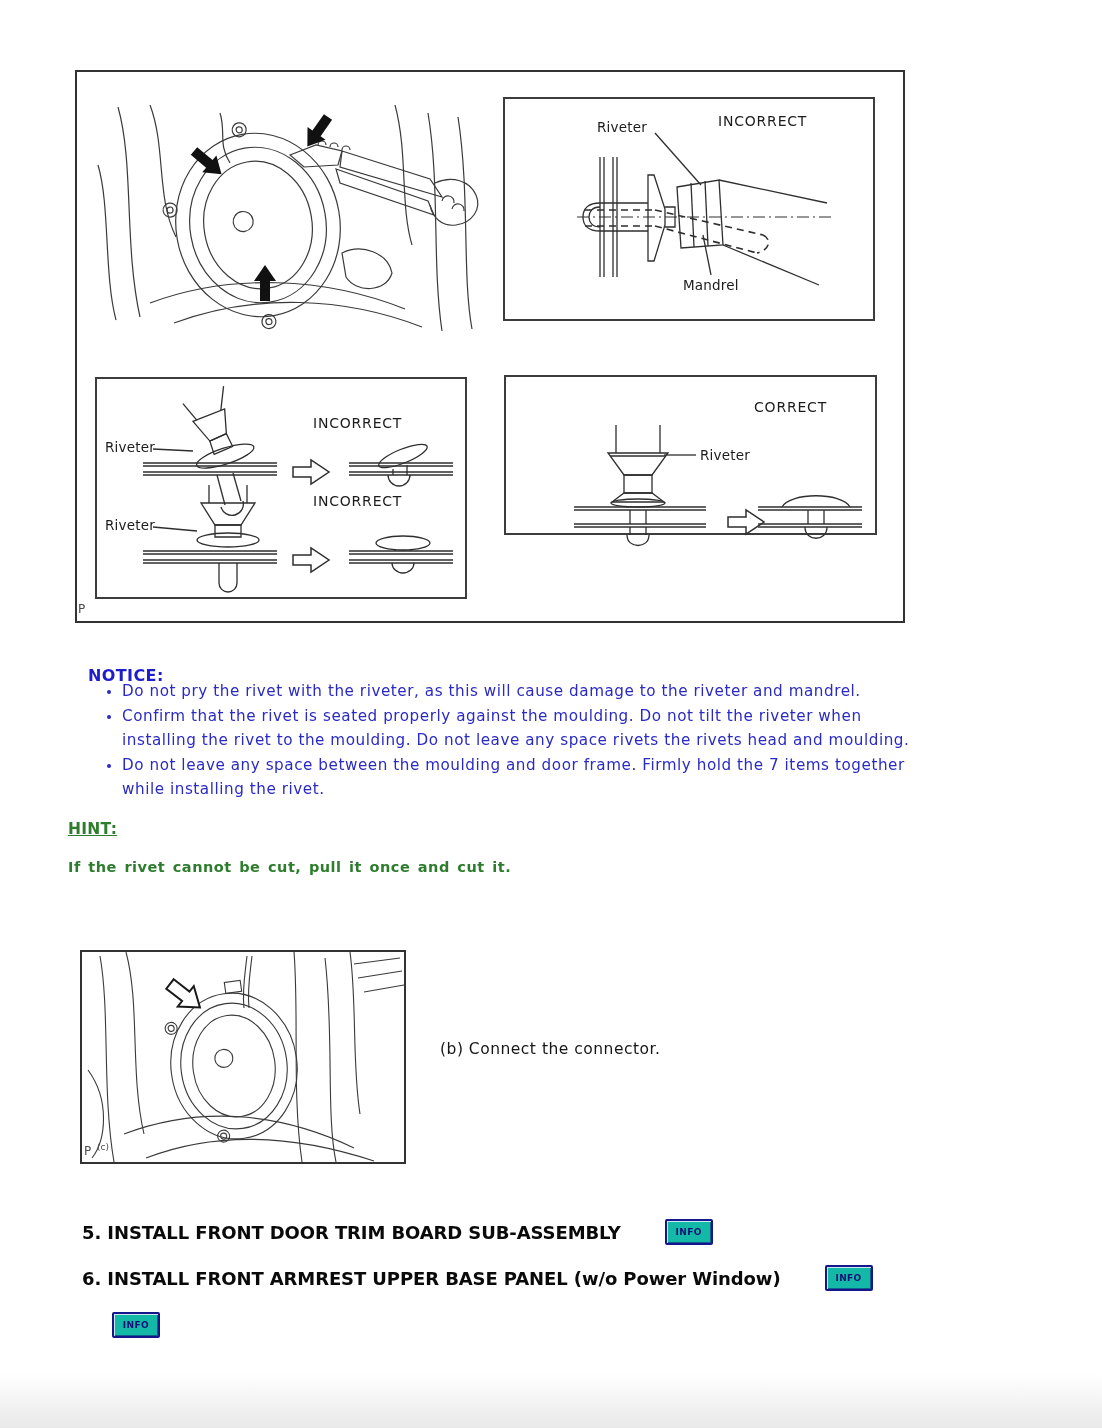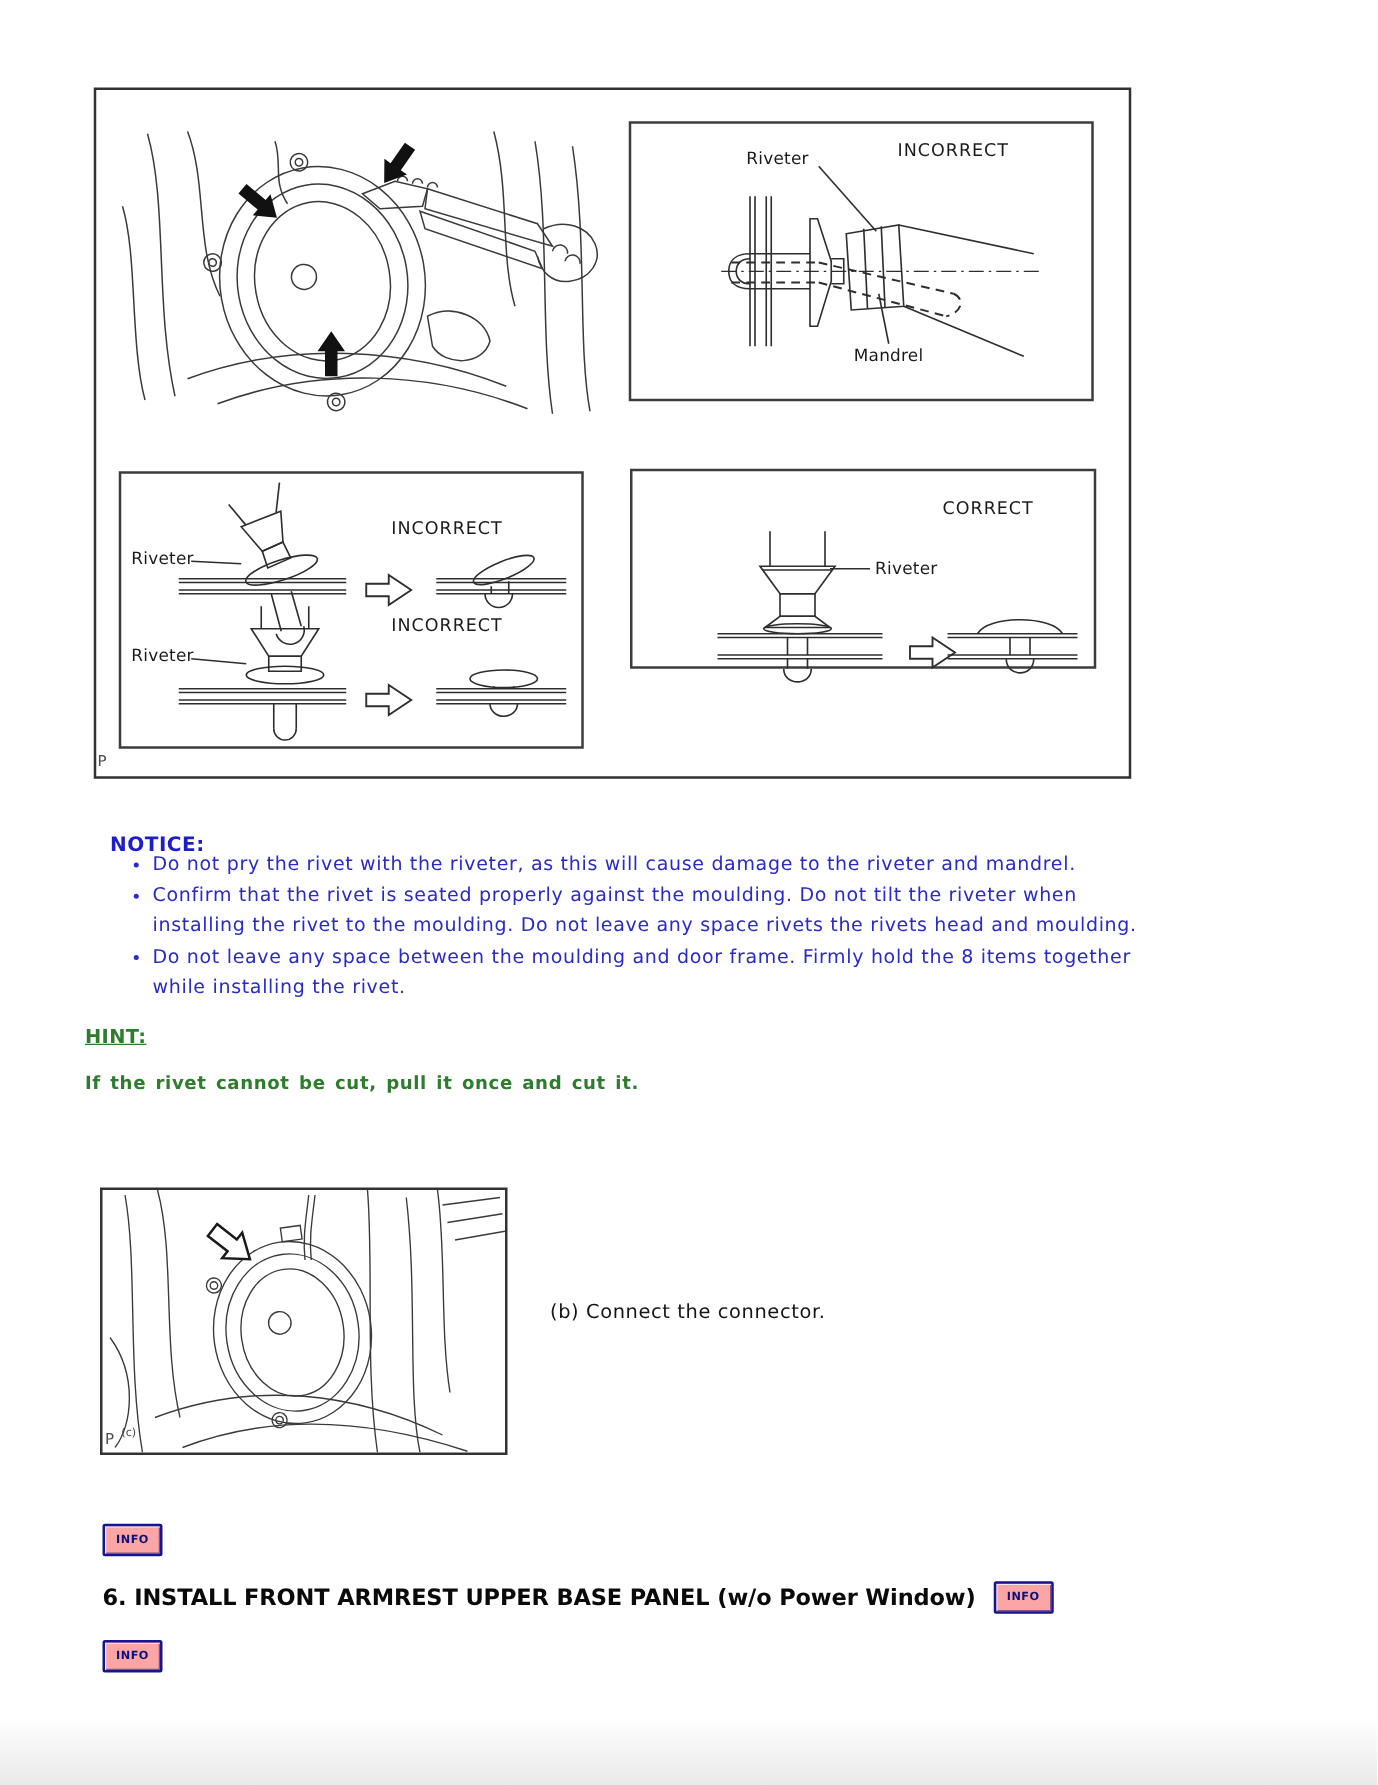--- a/index.html
+++ b/index.html
@@ -34,24 +34,24 @@
              color:#2e7d2e;letter-spacing:.5px;word-spacing:2px;}
 
   
   .connect-text{position:absolute;left:440px;top:1040px;font-size:15.5px;color:#151515;
                 letter-spacing:.5px;}
 
   
   .step{position:absolute;left:82px;display:flex;align-items:center;gap:14px;
         font-size:18px;font-weight:bold;color:#0a0a0a;white-space:nowrap;letter-spacing:-.1px;}
   .info-btn{display:inline-flex;align-items:center;justify-content:center;
-            width:48px;height:26px;background:#fca5a5;border:2px solid #16168c;border-radius:2px;
+            width:48px;height:26px;background:#14b8a6;border:2px solid #16168c;border-radius:2px;
             box-shadow:inset 1px 1px 0 rgba(235,243,255,.85), inset -1px -1px 0 rgba(18,18,120,.55);
             color:#0f0f78;font-size:9px;font-weight:bold;letter-spacing:.4px;cursor:pointer;
-            font-family:"DejaVu Sans","Liberation Sans",sans-serif;}
+            font-family:"DejaVu Sans","Liberation Sans",sans-serif;margin-left:30px;}
   .bottom-fade{position:absolute;left:0;bottom:0;width:100%;height:55px;
                background:linear-gradient(to bottom, rgba(235,235,235,0), #e9e9e9);}
 </style>
 </head>
 <body>
 
 <div class="page">
 
   <div class="outer-frame">
 
@@ -228,21 +228,21 @@
     </div>
 
     <span class="pagemark" style="left:1px;top:530px">P</span>
   </div>
 
   <div class="notice-head">NOTICE:</div>
   <ul class="notice-list">
     <li>Do not pry the rivet with the riveter, as this will cause damage to the riveter and mandrel.</li>
     <li>Confirm that the rivet is seated properly against the moulding. Do not tilt the riveter when
 installing the rivet to the moulding. Do not leave any space rivets the rivets head and moulding.</li>
-    <li>Do not leave any space between the moulding and door frame. Firmly hold the 8 items together
+    <li>Do not leave any space between the moulding and door frame. Firmly hold the 7 items together
 while installing the rivet.</li>
   </ul>
 
   <div class="hint-head">HINT:</div>
   <div class="hint-body">If the rivet cannot be cut, pull it once and cut it.</div>
 
   <div class="figbox" style="left:80px;top:950px;width:326px;height:214px">
     <svg width="322" height="210" viewBox="0 0 322 210">
       <g stroke="#3a3a3a" fill="none" stroke-width="1.1">
         <path d="M18,4 C28,60 20,140 32,210"></path>
@@ -272,20 +272,21 @@
       </g>
       <path transform="translate(88,32) rotate(38)" d="M0,-6 L20,-6 L20,-13 L38,0 L20,13 L20,6 L0,6 Z" fill="#ffffff" stroke="#1a1a1a" stroke-width="2"></path>
     </svg>
     <span class="pagemark" style="left:2px;top:192px">P</span>
     <span class="detailmark" style="left:15px;top:190px">(c)</span>
   </div>
 
   <div class="connect-text">(b) Connect the connector.</div>
 
   <div class="step" style="top:1219px">
+    <span>5. INSTALL FRONT DOOR TRIM BOARD SUB-ASSEMBLY</span>
     <button class="info-btn">INFO</button>
   </div>
   <div class="step" style="top:1265px">
     <span>6. INSTALL FRONT ARMREST UPPER BASE PANEL (w/o Power Window)</span>
     <button class="info-btn">INFO</button>
   </div>
   <div class="step" style="top:1312px">
     <button class="info-btn">INFO</button>
   </div>
 

